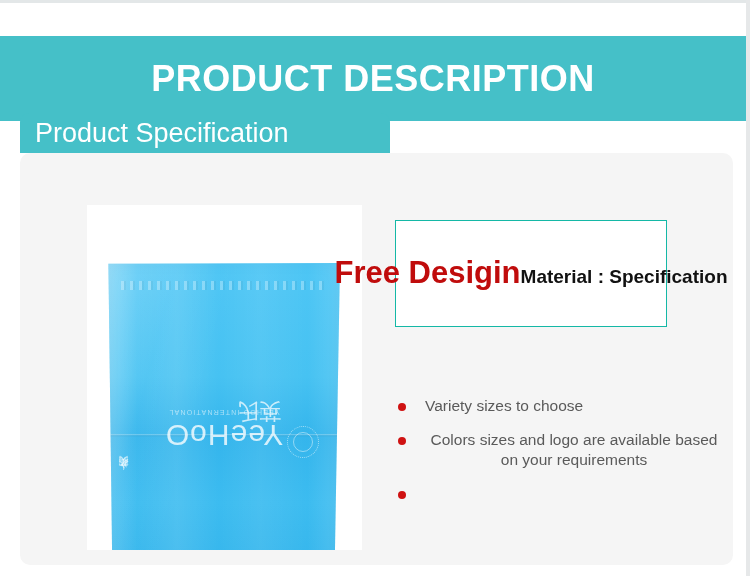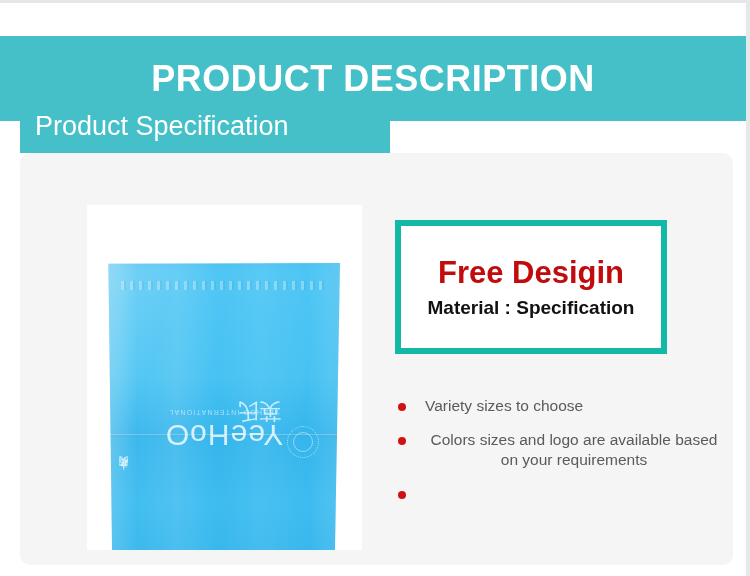--- a/index.html
+++ b/index.html
@@ -64,20 +64,21 @@
   
   .section-tab {
     position: absolute;
     left: 20px;
     top: 113px;
     width: 370px;
     height: 40px;
     background: #45c0c8;
     border-radius: 9px 9px 0 0;
     display: flex;
+    align-items: center;
   }
   .section-tab-label {
     color: #ffffff;
     font-size: 27px;
     font-weight: normal;
     padding-left: 15px;
     line-height: 1;
     white-space: nowrap;
   }
 
@@ -233,26 +234,25 @@
     border: 1px solid rgba(255,255,255,0.45);
     border-radius: 50%;
   }
 
   
   .callout {
     position: absolute;
     left: 375px;
     top: 67px;
     width: 272px;
-    height: 134px;
+    height: 107px;
     background: #ffffff;
-    border: 6px solid #14b8a6;
+    border: 1px solid #14b8a6;
     box-sizing: border-box;
     display: flex;
-    flex-direction: column;
     align-items: center;
     justify-content: center;
   }
   .callout-headline {
     color: #c00c0c;
     font-size: 31px;
     font-weight: bold;
     line-height: 1.1;
     white-space: nowrap;
   }

